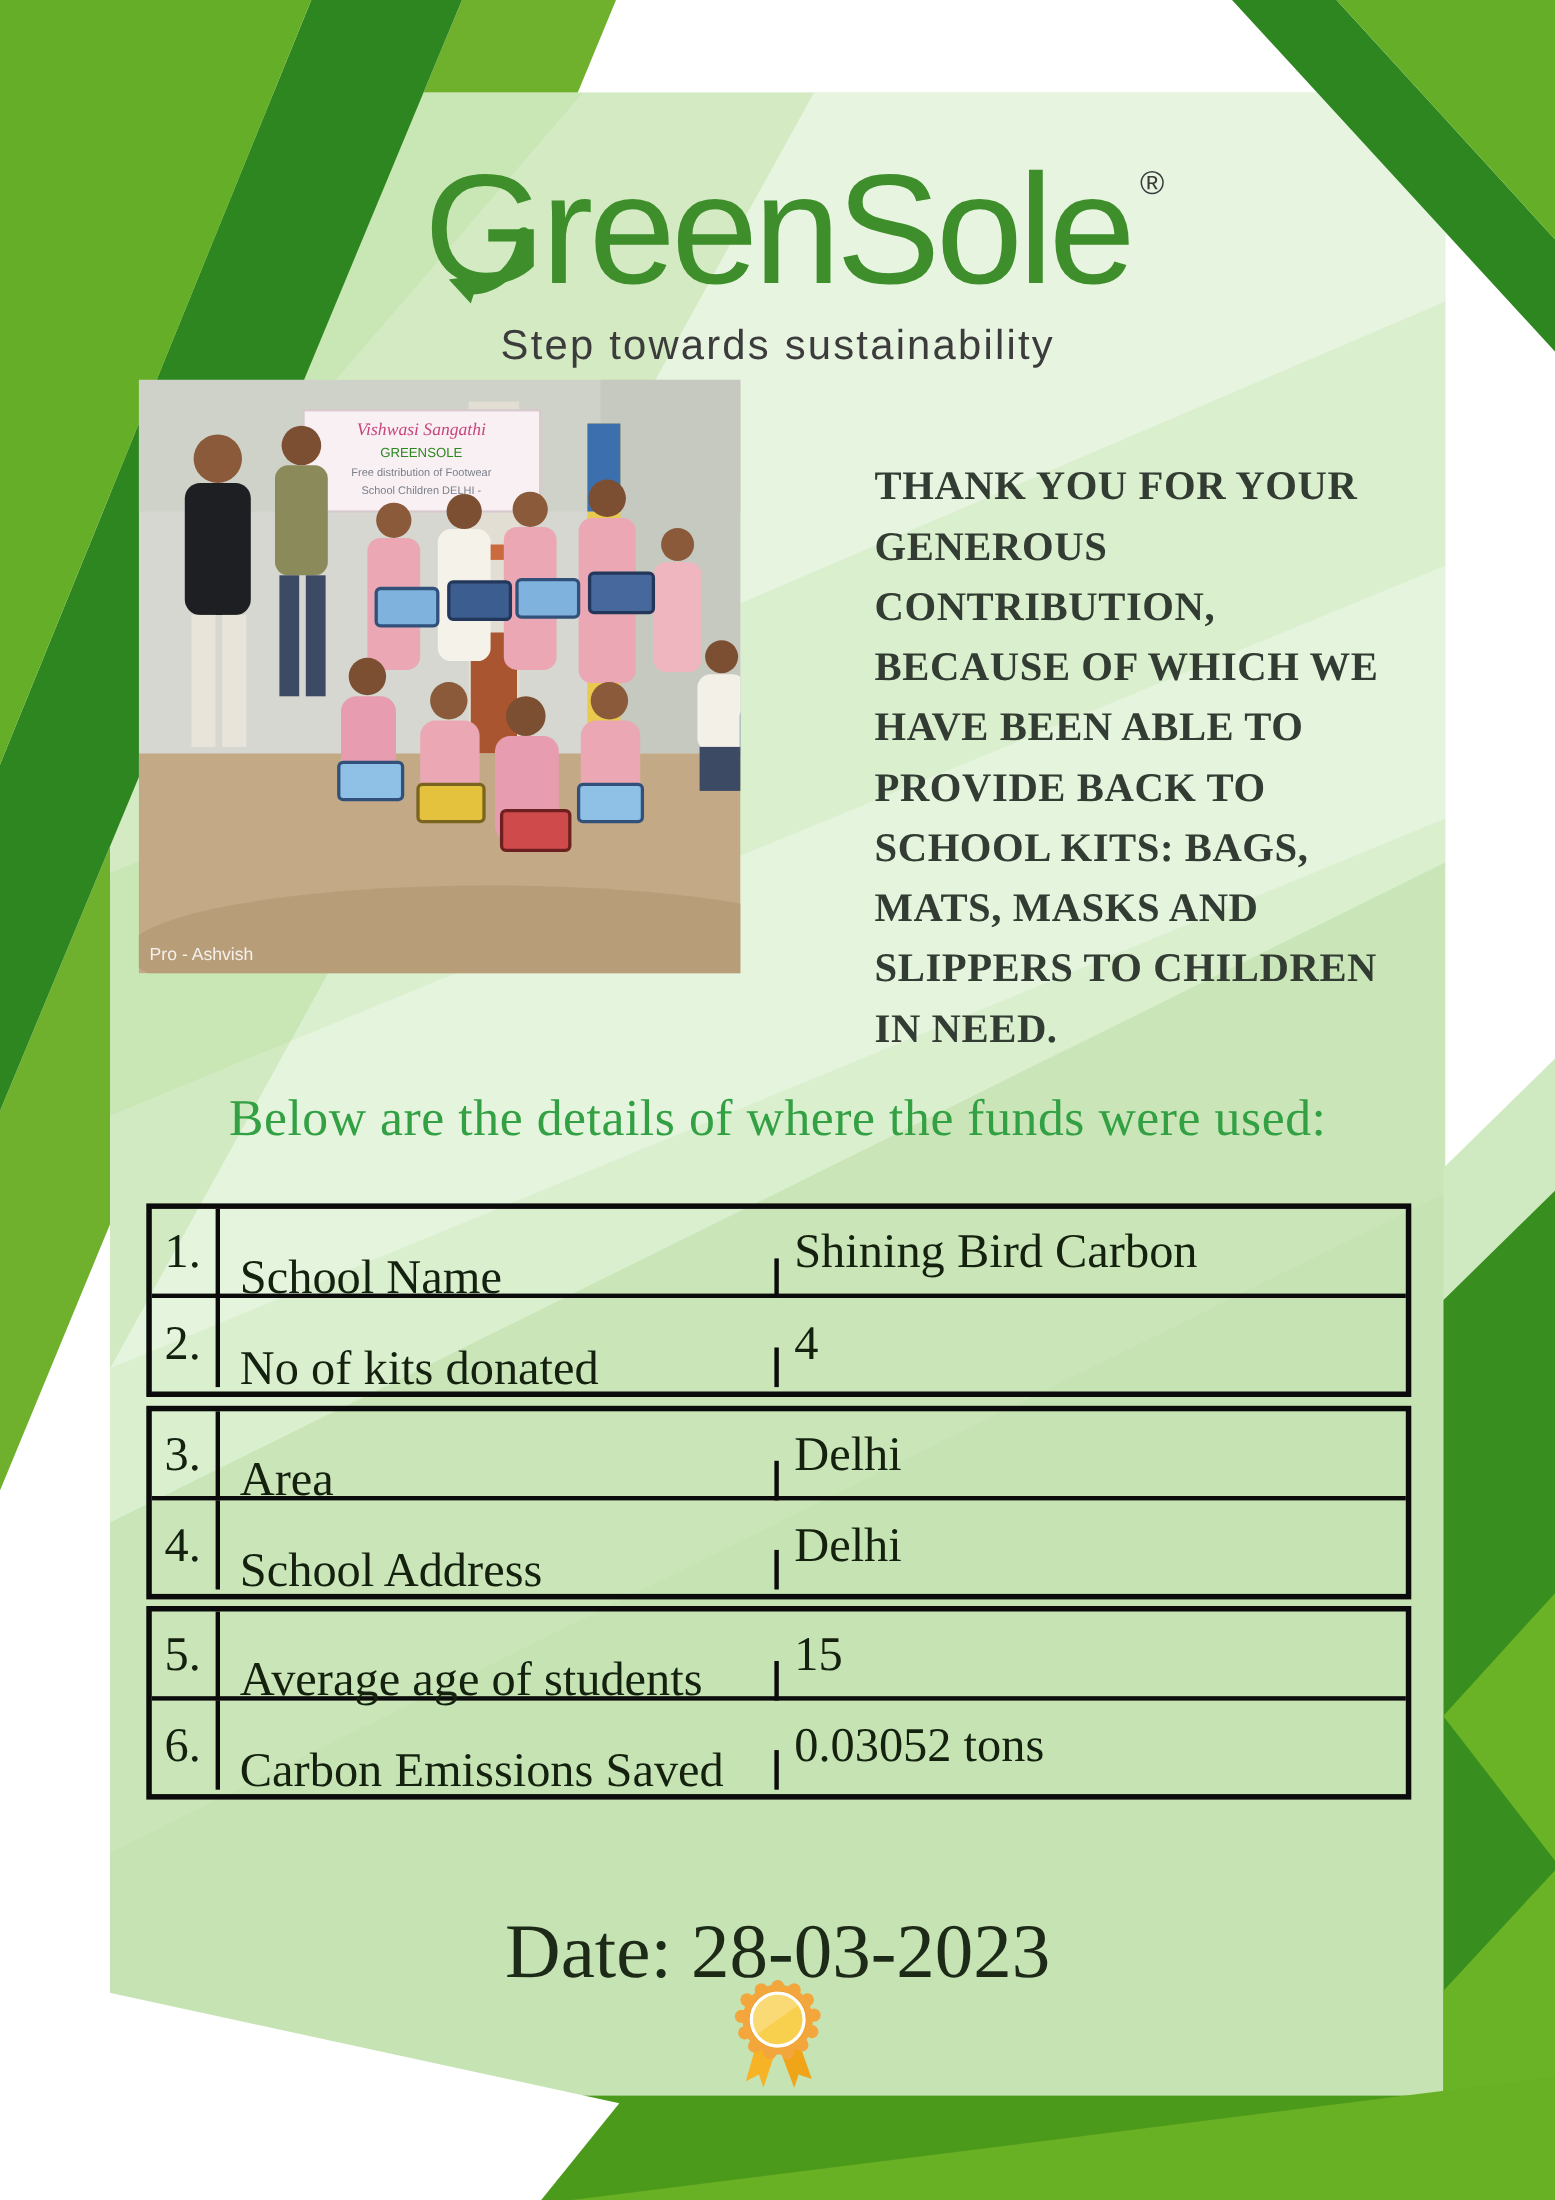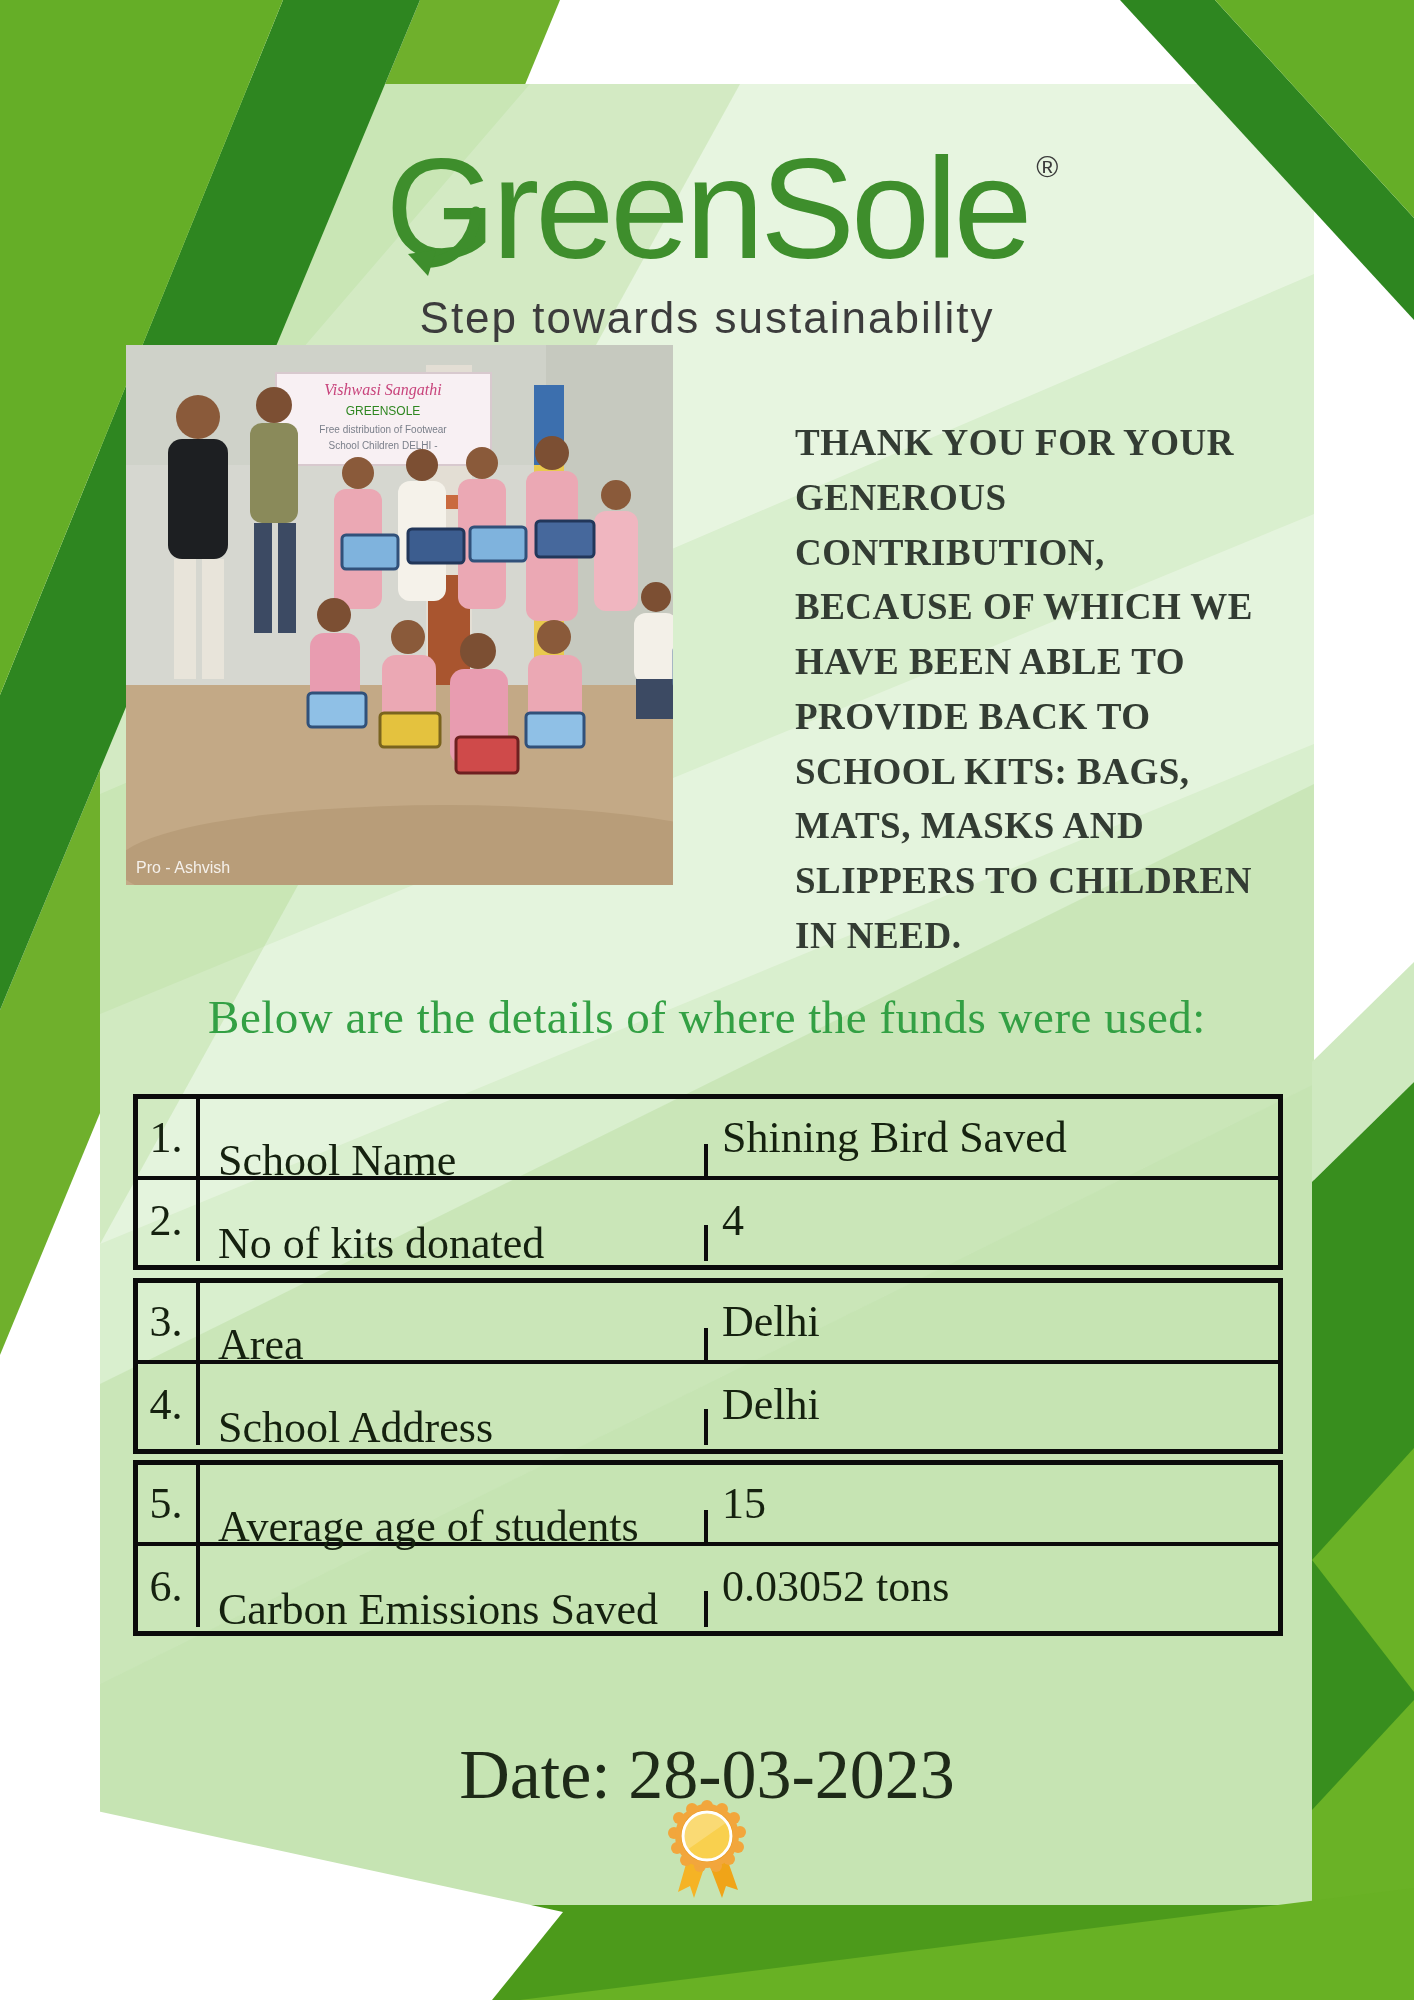--- a/index.html
+++ b/index.html
@@ -73,21 +73,21 @@
     font-family:"Liberation Sans", sans-serif;
     font-size:142px;line-height:1;color:#3e8e2c;
     letter-spacing:-4px;font-weight:400;}
   .logo-reg{position:absolute;right:-30px;top:12px;
     font-family:"Liberation Sans", sans-serif;
     font-size:30px;color:#3b3b3b;letter-spacing:0;}
   .logo-arrow{position:absolute;left:14px;top:66px;}
   .tagline{
     left:100px;top:293px;width:1214px;text-align:center;
     font-family:"Liberation Sans", sans-serif;
-    font-size:44px;color:#3c3c3c;letter-spacing:2px;}
+    font-size:38px;color:#3c3c3c;letter-spacing:2px;}
 
   
   .photo{left:126px;top:345px;width:547px;height:540px;overflow:hidden;}
 
   
   .thanks{
     left:795px;top:416px;width:496px;
     font-family:"Liberation Serif", serif;font-weight:bold;
     font-size:37px;line-height:1.48;color:#333c33;
     letter-spacing:0.5px;white-space:pre-line;}
@@ -251,21 +251,21 @@
 SCHOOL KITS: BAGS,
 MATS, MASKS AND
 SLIPPERS TO CHILDREN
 IN NEED.</div>
 
   <div class="abs details-heading">Below are the details of where the funds were used:</div>
 
   <div class="abs tgroup tg1">
     <div class="cell c-num r-top">1.</div>
     <div class="cell c-label r-top">School Name</div>
-    <div class="cell c-value r-top">Shining Bird Saved</div>
+    <div class="cell c-value r-top">Shining Bird Carbon</div>
     <div class="cell c-num">2.</div>
     <div class="cell c-label">No of kits donated</div>
     <div class="cell c-value">4</div>
   </div>
 
   <div class="abs tgroup tg2">
     <div class="cell c-num r-top">3.</div>
     <div class="cell c-label r-top">Area</div>
     <div class="cell c-value r-top">Delhi</div>
     <div class="cell c-num">4.</div>

